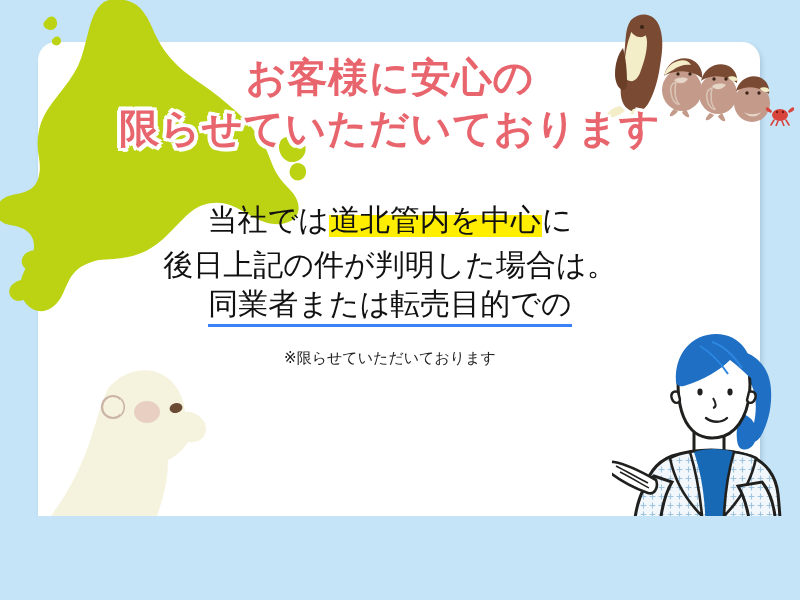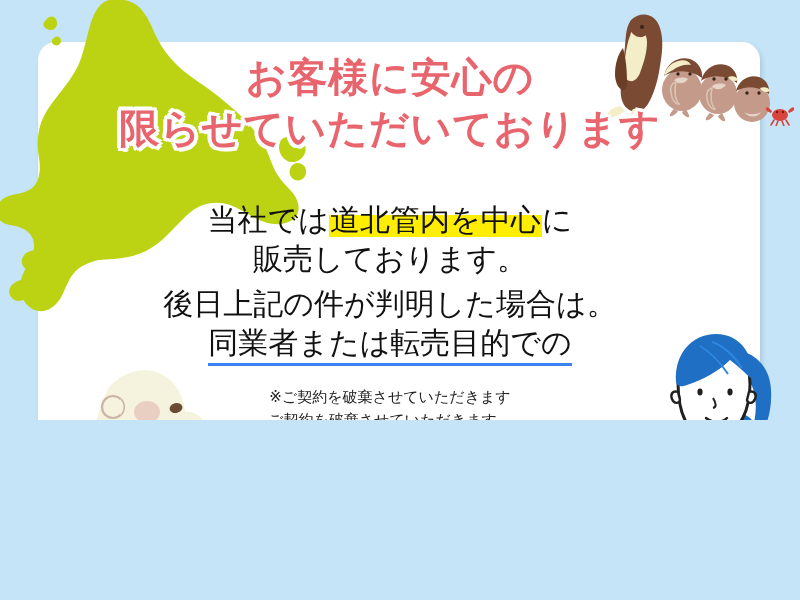--- a/index.html
+++ b/index.html
@@ -2,21 +2,21 @@
 <html><head>
 <meta charset="utf-8">
 <style>
   html,body{margin:0;padding:0;}
   body{
     width:800px;height:600px;overflow:hidden;
     background:#c5e4f7;
     font-family:"Liberation Sans","DejaVu Sans",sans-serif;
     position:relative;
   }
-  #stage{position:absolute;inset:0;width:800px;height:420px;overflow:hidden;}
+  #stage{position:absolute;inset:0;width:800px;height:516px;overflow:hidden;}
 
   
   .card{
     position:absolute;left:38px;top:42px;width:722px;height:534px;
     background:#ffffff;border-radius:18px;
     box-shadow:2px 3px 4px rgba(90,120,150,.25);
   }
 
   
   .map{position:absolute;left:-6px;top:-6px;width:330px;height:360px;}
@@ -267,32 +267,30 @@
     <span class="l1">お客様に安心の</span>
     <span class="l2">限らせていただいております</span>
   </div>
 
   <div class="body-copy">
 
     <div class="line l-big">
       <span>当社では</span><span class="hl">道北管内を中心</span><span>に</span>
     </div>
 
-    <div class="line l-big">販売しております。</div>
 
     <div class="sp1"></div>
 
 
     <div class="line l-big">後日上記の件が判明した場合は。</div>
 
     <div class="line l-big">
       <span class="und">同業者または転売目的での</span>
     </div>
 
 
     <div class="note">
-      <div>※ご契約を破棄させていただきます</div>
-      <div>ご契約を破棄させていただきます。</div>
+      <div>※限らせていただいております</div>
     </div>
 
   </div>
 
 </div>
 
 </body></html>

